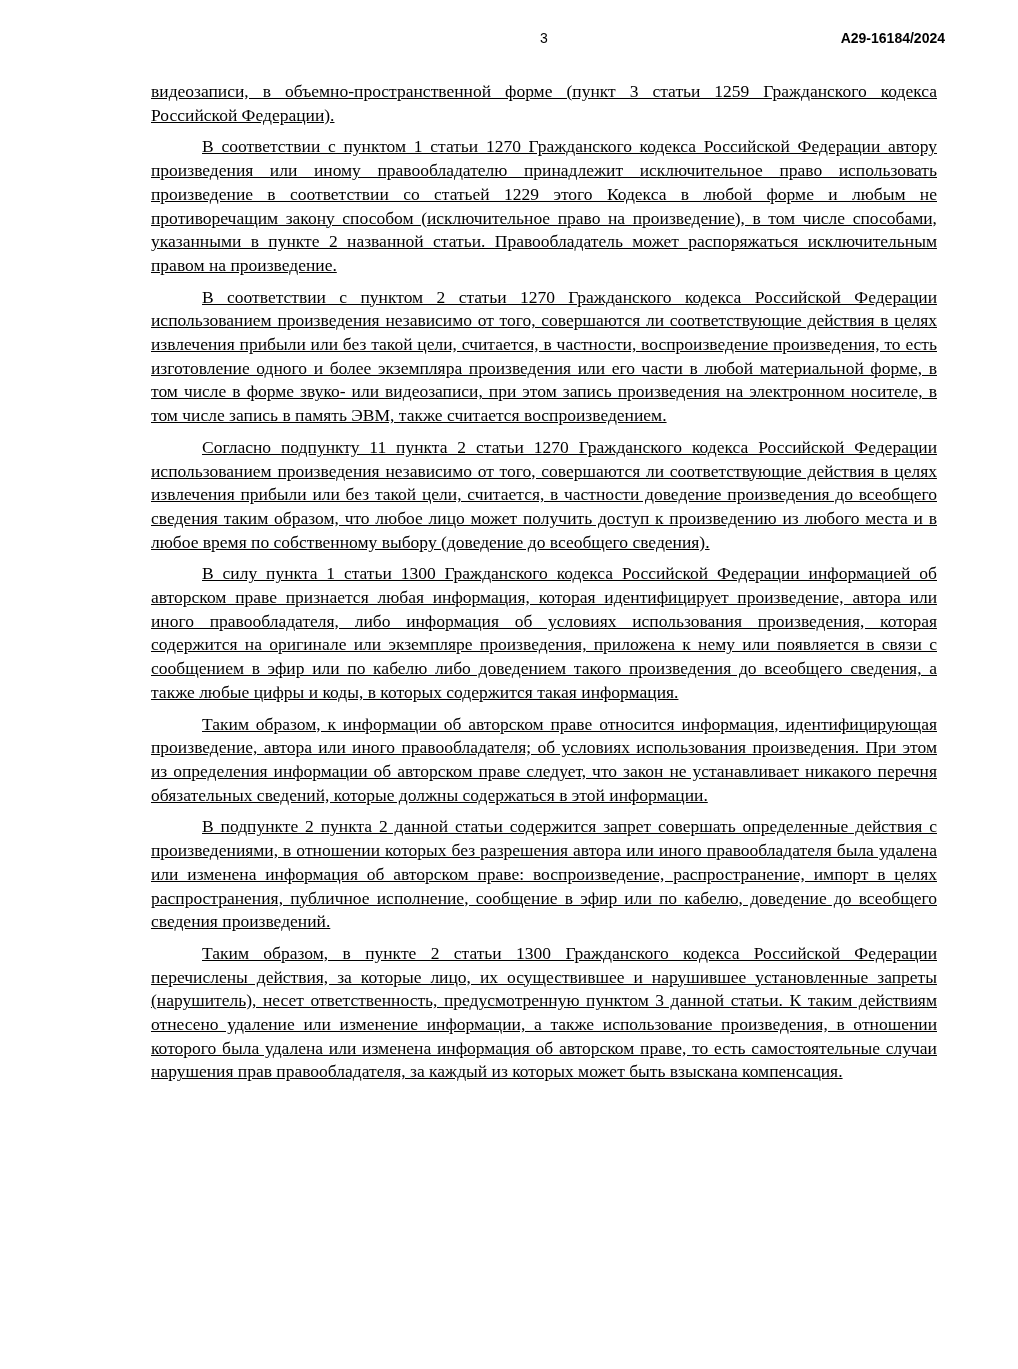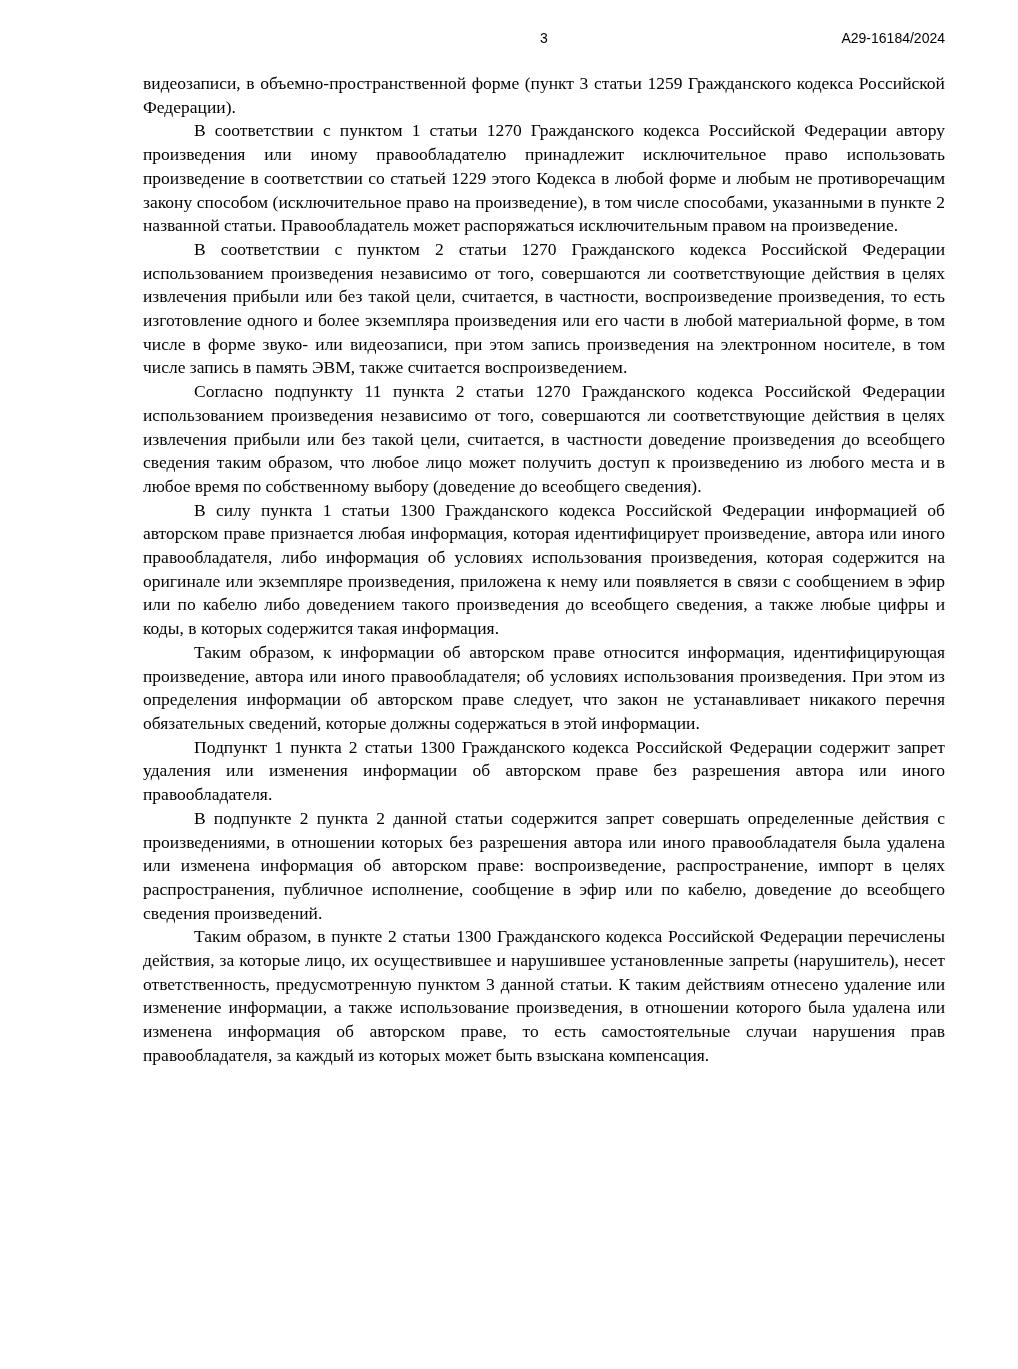--- a/index.html
+++ b/index.html
@@ -29,36 +29,38 @@
     position: absolute;
     left: 0;
     right: 0;
     text-align: center;
   }
   .case-number {
     position: absolute;
     right: 0;
     top: 0;
     text-align: center;
+    font-weight: bold;
   }
   .document-body {
     position: absolute;
     top: 72px;
     left: 143px;
     width: 802px;
     font-family: "Liberation Serif", "DejaVu Serif", serif;
     font-size: 17.5px;
     line-height: 23.7px;
     color: #000000;
   }
   .document-body p {
-    margin: 0;
+    margin: 8px;
     padding: 0;
     text-align: justify;
     text-indent: 51px;
+    text-decoration: underline;
   }
   .document-body p.no-indent {
     text-indent: 0;
   }
 </style>
 </head>
 <body>
 
 <div class="page">
 
@@ -67,18 +69,17 @@
     <span class="case-number">А29-16184/2024</span>
   </div>
 
   <div class="document-body">
     <p class="no-indent">видеозаписи, в объемно-пространственной форме (пункт 3 статьи 1259 Гражданского кодекса Российской Федерации).</p>
     <p>В соответствии с пунктом 1 статьи 1270 Гражданского кодекса Российской Федерации автору произведения или иному правообладателю принадлежит исключительное право использовать произведение в соответствии со статьей 1229 этого Кодекса в любой форме и любым не противоречащим закону способом (исключительное право на произведение), в том числе способами, указанными в пункте 2 названной статьи. Правообладатель может распоряжаться исключительным правом на произведение.</p>
     <p>В соответствии с пунктом 2 статьи 1270 Гражданского кодекса Российской Федерации использованием произведения независимо от того, совершаются ли соответствующие действия в целях извлечения прибыли или без такой цели, считается, в частности, воспроизведение произведения, то есть изготовление одного и более экземпляра произведения или его части в любой материальной форме, в том числе в форме звуко- или видеозаписи, при этом запись произведения на электронном носителе, в том числе запись в память ЭВМ, также считается воспроизведением.</p>
     <p>Согласно подпункту 11 пункта 2 статьи 1270 Гражданского кодекса Российской Федерации использованием произведения независимо от того, совершаются ли соответствующие действия в целях извлечения прибыли или без такой цели, считается, в частности доведение произведения до всеобщего сведения таким образом, что любое лицо может получить доступ к произведению из любого места и в любое время по собственному выбору (доведение до всеобщего сведения).</p>
     <p>В силу пункта 1 статьи 1300 Гражданского кодекса Российской Федерации информацией об авторском праве признается любая информация, которая идентифицирует произведение, автора или иного правообладателя, либо информация об условиях использования произведения, которая содержится на оригинале или экземпляре произведения, приложена к нему или появляется в связи с сообщением в эфир или по кабелю либо доведением такого произведения до всеобщего сведения, а также любые цифры и коды, в которых содержится такая информация.</p>
     <p>Таким образом, к информации об авторском праве относится информация, идентифицирующая произведение, автора или иного правообладателя; об условиях использования произведения. При этом из определения информации об авторском праве следует, что закон не устанавливает никакого перечня обязательных сведений, которые должны содержаться в этой информации.</p>
-    <p>Подпункт 1 пункта 2 статьи 1300 Гражданского кодекса Российской Федерации содержит запрет удаления или изменения информации об авторском праве без разрешения автора или иного правообладателя.</p>
     <p>В подпункте 2 пункта 2 данной статьи содержится запрет совершать определенные действия с произведениями, в отношении которых без разрешения автора или иного правообладателя была удалена или изменена информация об авторском праве: воспроизведение, распространение, импорт в целях распространения, публичное исполнение, сообщение в эфир или по кабелю, доведение до всеобщего сведения произведений.</p>
     <p>Таким образом, в пункте 2 статьи 1300 Гражданского кодекса Российской Федерации перечислены действия, за которые лицо, их осуществившее и нарушившее установленные запреты (нарушитель), несет ответственность, предусмотренную пунктом 3 данной статьи. К таким действиям отнесено удаление или изменение информации, а также использование произведения, в отношении которого была удалена или изменена информация об авторском праве, то есть самостоятельные случаи нарушения прав правообладателя, за каждый из которых может быть взыскана компенсация.</p>
   </div>
 
 </div>
 
 </body></html>

